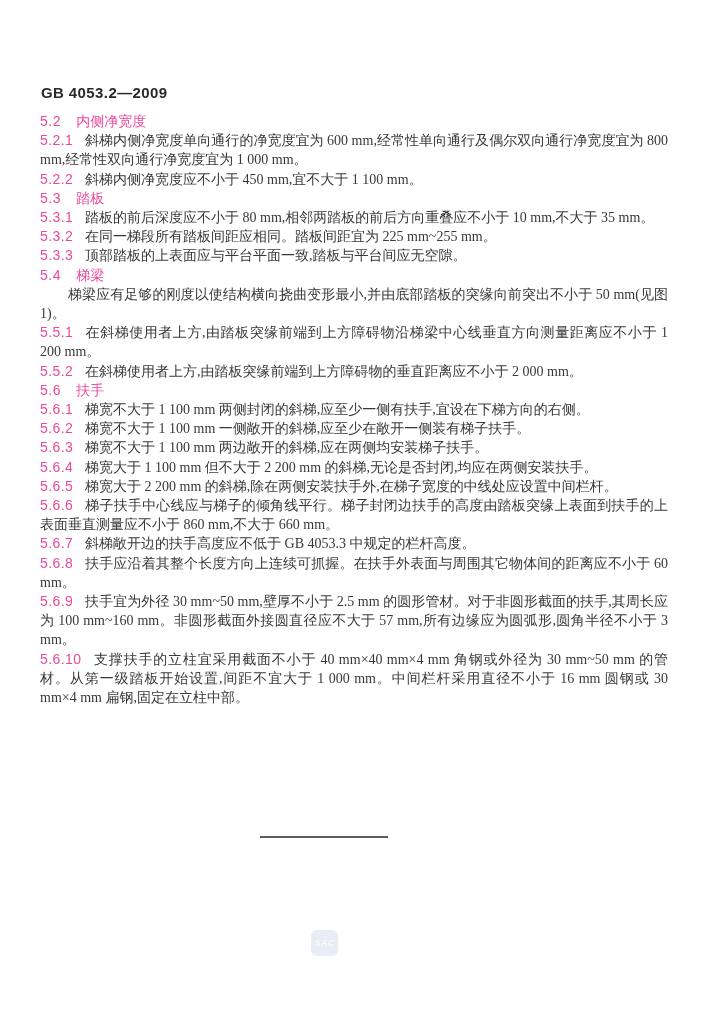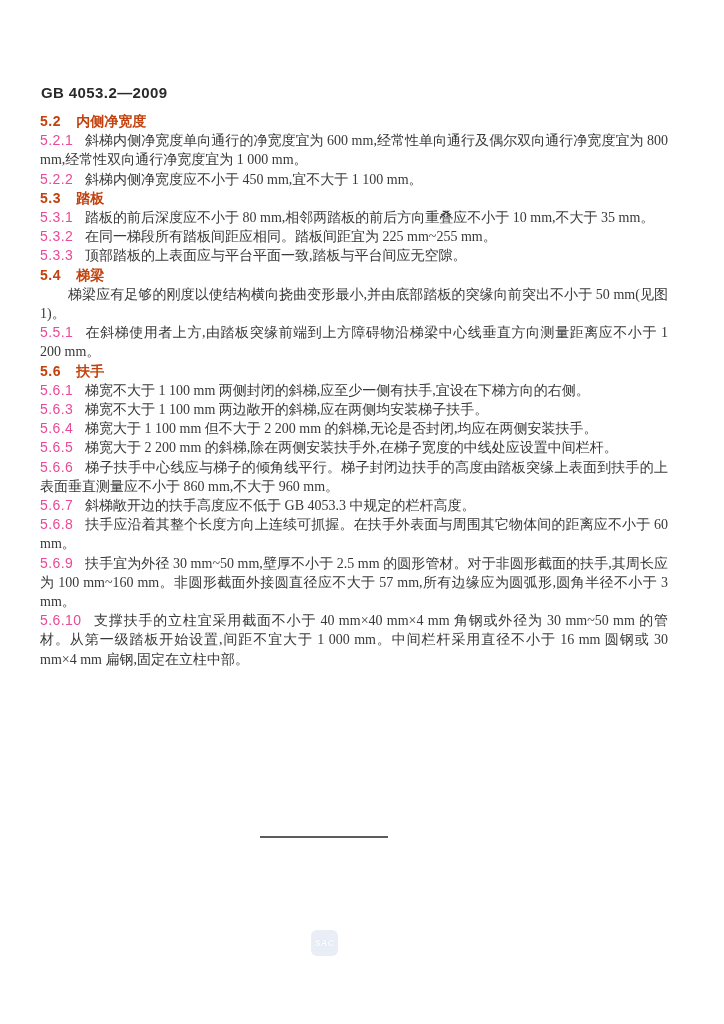--- a/index.html
+++ b/index.html
@@ -13,21 +13,21 @@
     font-family:"Liberation Sans","DejaVu Sans",sans-serif;
     font-weight:bold; font-size:15px; color:#2a2a2a; letter-spacing:0.4px;
   }
   .doc-body {
     position:absolute; left:40px; top:112px; width:628px;
     font-size:14px; line-height:19.2px; color:#383838;
   }
   .doc-body p { margin:0; text-align:justify; text-justify:inter-ideograph; }
   .sec-heading {
     font-family:"Liberation Sans","DejaVu Sans",sans-serif;
-    font-weight:bold; color:#c2410c;
+    font-weight:normal; color:#ec4899;
   }
   .sec-num { margin-right:1.1em; letter-spacing:0.5px; }
   .clause-num {
     font-family:"Liberation Sans","DejaVu Sans",sans-serif;
     color:#ec4899; margin-right:0.85em; letter-spacing:0.4px; white-space:nowrap;
   }
   .clause.indent { text-indent:2em; }
   .end-rule {
     position:absolute; left:260px; top:836px; width:128px; height:0;
     border-top:2px solid #5c5c5c;
@@ -53,26 +53,28 @@
       <p class="sec-heading"><span class="sec-num">5.2</span><span class="sec-title">内侧净宽度</span></p>
       <p class="clause"><span class="clause-num">5.2.1</span><span class="clause-text">斜梯内侧净宽度单向通行的净宽度宜为 600 mm,经常性单向通行及偶尔双向通行净宽度宜为 800 mm,经常性双向通行净宽度宜为 1 000 mm。</span></p>
       <p class="clause"><span class="clause-num">5.2.2</span><span class="clause-text">斜梯内侧净宽度应不小于 450 mm,宜不大于 1 100 mm。</span></p>
       <p class="sec-heading"><span class="sec-num">5.3</span><span class="sec-title">踏板</span></p>
       <p class="clause"><span class="clause-num">5.3.1</span><span class="clause-text">踏板的前后深度应不小于 80 mm,相邻两踏板的前后方向重叠应不小于 10 mm,不大于 35 mm。</span></p>
       <p class="clause"><span class="clause-num">5.3.2</span><span class="clause-text">在同一梯段所有踏板间距应相同。踏板间距宜为 225 mm~255 mm。</span></p>
       <p class="clause"><span class="clause-num">5.3.3</span><span class="clause-text">顶部踏板的上表面应与平台平面一致,踏板与平台间应无空隙。</span></p>
       <p class="sec-heading"><span class="sec-num">5.4</span><span class="sec-title">梯梁</span></p>
       <p class="clause indent"><span class="clause-text">梯梁应有足够的刚度以使结构横向挠曲变形最小,并由底部踏板的突缘向前突出不小于 50 mm(见图 1)。</span></p>
       <p class="clause"><span class="clause-num">5.5.1</span><span class="clause-text">在斜梯使用者上方,由踏板突缘前端到上方障碍物沿梯梁中心线垂直方向测量距离应不小于 1 200 mm。</span></p>
+      <p class="clause"><span class="clause-num">5.5.2</span><span class="clause-text">在斜梯使用者上方,由踏板突缘前端到上方障碍物的垂直距离应不小于 2 000 mm。</span></p>
       <p class="sec-heading"><span class="sec-num">5.6</span><span class="sec-title">扶手</span></p>
       <p class="clause"><span class="clause-num">5.6.1</span><span class="clause-text">梯宽不大于 1 100 mm 两侧封闭的斜梯,应至少一侧有扶手,宜设在下梯方向的右侧。</span></p>
+      <p class="clause"><span class="clause-num">5.6.2</span><span class="clause-text">梯宽不大于 1 100 mm 一侧敞开的斜梯,应至少在敞开一侧装有梯子扶手。</span></p>
       <p class="clause"><span class="clause-num">5.6.3</span><span class="clause-text">梯宽不大于 1 100 mm 两边敞开的斜梯,应在两侧均安装梯子扶手。</span></p>
       <p class="clause"><span class="clause-num">5.6.4</span><span class="clause-text">梯宽大于 1 100 mm 但不大于 2 200 mm 的斜梯,无论是否封闭,均应在两侧安装扶手。</span></p>
       <p class="clause"><span class="clause-num">5.6.5</span><span class="clause-text">梯宽大于 2 200 mm 的斜梯,除在两侧安装扶手外,在梯子宽度的中线处应设置中间栏杆。</span></p>
-      <p class="clause"><span class="clause-num">5.6.6</span><span class="clause-text">梯子扶手中心线应与梯子的倾角线平行。梯子封闭边扶手的高度由踏板突缘上表面到扶手的上表面垂直测量应不小于 860 mm,不大于 960 mm。</span></p>
+      <p class="clause"><span class="clause-num">5.6.6</span><span class="clause-text">梯子扶手中心线应与梯子的倾角线平行。梯子封闭边扶手的高度由踏板突缘上表面到扶手的上表面垂直测量应不小于 860 mm,不大于 660 mm。</span></p>
       <p class="clause"><span class="clause-num">5.6.7</span><span class="clause-text">斜梯敞开边的扶手高度应不低于 GB 4053.3 中规定的栏杆高度。</span></p>
       <p class="clause"><span class="clause-num">5.6.8</span><span class="clause-text">扶手应沿着其整个长度方向上连续可抓握。在扶手外表面与周围其它物体间的距离应不小于 60 mm。</span></p>
       <p class="clause"><span class="clause-num">5.6.9</span><span class="clause-text">扶手宜为外径 30 mm~50 mm,壁厚不小于 2.5 mm 的圆形管材。对于非圆形截面的扶手,其周长应为 100 mm~160 mm。非圆形截面外接圆直径应不大于 57 mm,所有边缘应为圆弧形,圆角半径不小于 3 mm。</span></p>
       <p class="clause"><span class="clause-num">5.6.10</span><span class="clause-text">支撑扶手的立柱宜采用截面不小于 40 mm×40 mm×4 mm 角钢或外径为 30 mm~50 mm 的管材。从第一级踏板开始设置,间距不宜大于 1 000 mm。中间栏杆采用直径不小于 16 mm 圆钢或 30 mm×4 mm 扁钢,固定在立柱中部。</span></p>
     </div>
 
   <div class="end-rule"></div>
 
   <div class="watermark">
     <span>SAC</span>

